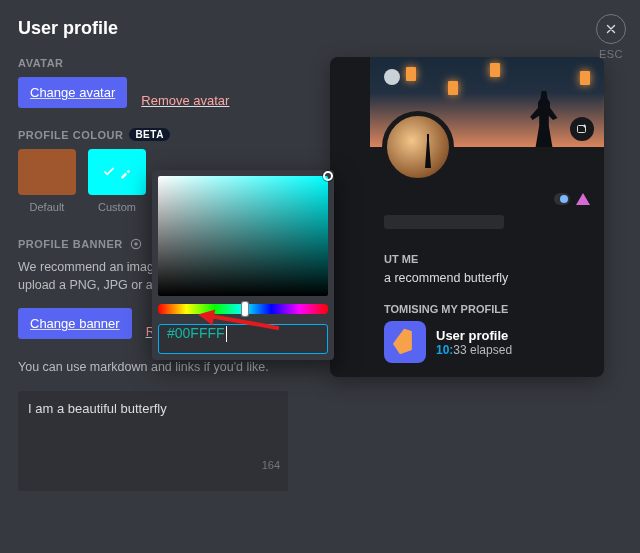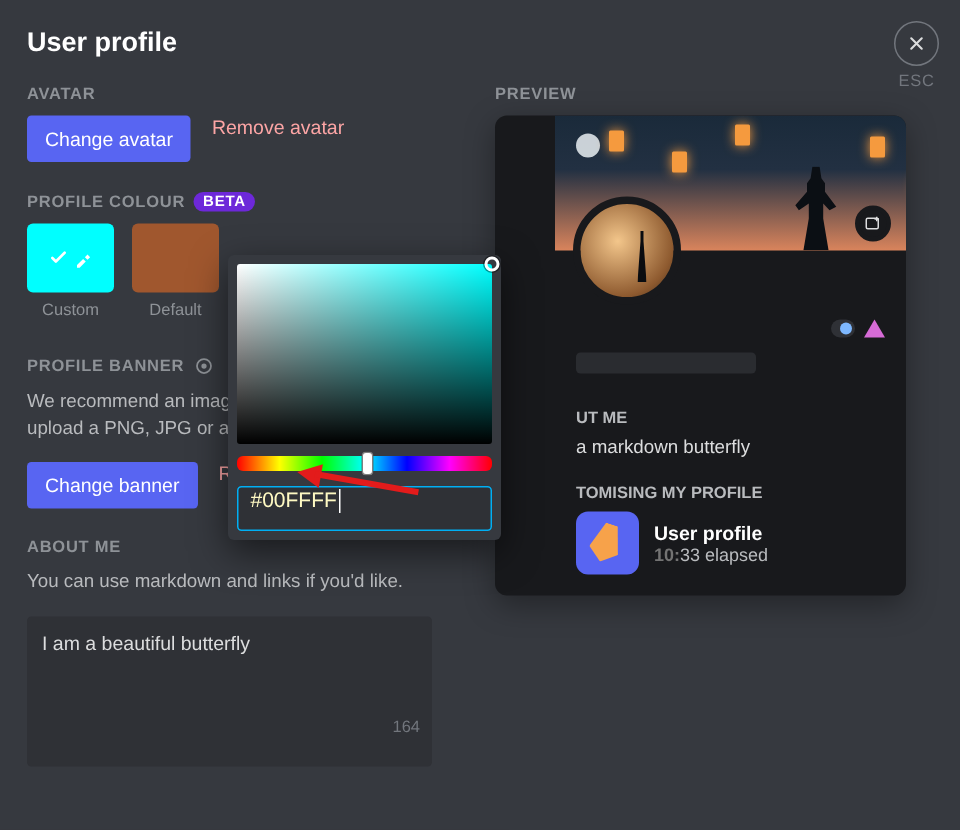--- a/index.html
+++ b/index.html
@@ -21,23 +21,23 @@
   }
   .close-btn svg { width: 14px; height: 14px; }
   .close-lbl { font-size: 11px; color: #72767d; letter-spacing: 0.5px; }
   .columns { display: flex; gap: 12px; }
   .left { width: 300px; }
   .right { flex: 1; }
   .section-head {
     font-size: 11px; font-weight: 700; color: #8e9297; letter-spacing: 0.5px;
     text-transform: uppercase; margin-bottom: 8px; display: flex; align-items: center; gap: 6px;
   }
-  .badge-beta { background: #6d28d9; color: #fff; font-size: 10px; font-weight: 700;
+  .badge-beta { background: #0f172a; color: #fff; font-size: 10px; font-weight: 700;
     padding: 1px 6px; border-radius: 8px; text-transform: uppercase; }
-  .row { display: flex; align-items: flex-start; gap: 14px; margin-bottom: 20px; }
+  .row { display: flex; align-items: flex-end; gap: 14px; margin-bottom: 20px; text-decoration: underline; }
   .btn-primary {
     background: #5865f2; color: #fff; border: none; padding: 8px 12px;
     border-radius: 3px; font-size: 13px; font-weight: 500; cursor: pointer;
   }
   .btn-link { color: #fca5a5; font-size: 13px; cursor: pointer; font-weight: 500; }
   .swatches { display: flex; gap: 12px; margin-bottom: 24px; }
   .swatch-wrap { display: flex; flex-direction: column; align-items: center; gap: 6px; }
   .swatch-box { width: 58px; height: 46px; border-radius: 4px; position: relative; }
   .swatch-default { background: #a0572e; }
   .swatch-custom { background: #00ffff; display:flex; align-items:center; justify-content:center; gap:3px;}
@@ -93,21 +93,21 @@
     width:42px; height:42px; border-radius:8px; background:#5865f2; position:relative; flex-shrink:0;
   }
   .pencil {
     position:absolute; left:10px; top:8px; width:20px; height:26px;
     background:linear-gradient(#f7a24a,#f7a24a);
     clip-path: polygon(30% 0,70% 0,100% 70%,50% 100%,0 70%);
     transform: rotate(18deg);
   }
   .act-title { font-size:13px; font-weight:600; color:#fff;}
   .act-sub { font-size:12px; color:#b9bbbe;}
-  .act-sub b { color:#737373; font-weight:600;}
+  .act-sub b { color:#0ea5e9; font-weight:600;}
 
   
   .picker {
     position: absolute; left: 152px; top: 170px; width: 182px;
     background: #36393f; box-shadow: 0 8px 24px rgba(0,0,0,.55); border-radius: 4px;
     padding: 6px; z-index: 20;
   }
   .sv-box {
     width: 170px; height: 120px; border-radius: 2px; position:relative; margin-bottom:8px;
     background:
@@ -118,21 +118,21 @@
   .sv-handle { position:absolute; right:-5px; top:-5px; width:10px; height:10px; border-radius:50%;
     background:transparent; border:2px solid #fff; box-shadow:0 0 0 1px rgba(0,0,0,.4);}
   .hue {
     width: 170px; height: 10px; border-radius: 4px; margin-bottom: 10px; position:relative;
     background: linear-gradient(to right,#f00,#ff0,#0f0,#0ff,#00f,#f0f,#f00);
   }
   .hue-handle { position:absolute; top:-3px; width:8px; height:16px; border-radius:3px; background:#fff;
     border:1px solid rgba(0,0,0,.5); left:49%;}
   .hex-input {
     width: 170px; height: 30px; background:#2f3136; border:1px solid #00aff4; border-radius:3px;
-    color:#fef9c3; font-size:14px; padding:0 8px; outline:none;
+    color:#14b8a6; font-size:14px; padding:0 8px; outline:none;
   }
   .hex-caret { display:inline-block; width:1px; height:16px; background:#fff; vertical-align:middle; margin-left:1px;}
 
   
   .arrow-wrap { position:absolute; left:210px; top:314px; z-index:30; pointer-events:none;}
   .arrow-line { width:70px; height:0; border-top:4px solid #e31b1b; transform: rotate(10deg); transform-origin:left center;}
   .arrow-head {
     position:absolute; left:-12px; top:-6px; width:0; height:0;
     border-right:16px solid #e31b1b; border-top:8px solid transparent; border-bottom:8px solid transparent;
     transform: rotate(10deg);
@@ -162,60 +162,58 @@
         <button class="btn-primary">Change avatar</button>
         <span class="btn-link">Remove avatar</span>
       </div>
 
       <div class="section-head">
         <span>Profile Colour</span>
         <span class="badge-beta">BETA</span>
       </div>
       <div class="swatches">
         <div class="swatch-wrap">
+          <div class="swatch-box swatch-default"></div>
+          <div class="swatch-lbl">Default</div>
+        </div>
+        <div class="swatch-wrap">
           <div class="swatch-box swatch-custom">
             <svg viewBox="0 0 24 24">
                 <path d="M5 12l4 4 10-10" stroke="#fff" stroke-width="3" fill="none" stroke-linecap="round" stroke-linejoin="round"></path>
               </svg>
             <svg viewBox="0 0 24 24">
                 <path d="M4 20l7-7 3 3-7 7H4v-3zm9-9l3-3 3 3-3 3-3-3z" fill="#fff"></path>
               </svg>
           </div>
           <div class="swatch-lbl">Custom</div>
         </div>
-        <div class="swatch-wrap">
-          <div class="swatch-box swatch-default"></div>
-          <div class="swatch-lbl">Default</div>
-        </div>
       </div>
 
       <div class="section-head">
         <span>Profile Banner</span>
         <svg width="14" height="14" viewBox="0 0 24 24">
             <circle cx="12" cy="12" r="8" fill="none" stroke="#8e9297" stroke-width="2"></circle>
             <circle cx="12" cy="12" r="3" fill="#8e9297"></circle>
           </svg>
       </div>
       <div class="help" style="white-space:pre-line;">We recommend an image o
 upload a PNG, JPG or an ani</div>
       <div class="row">
         <button class="btn-primary">Change banner</button>
         <span class="btn-link">Ren</span>
       </div>
 
-      <div class="section-head">About Me</div>
       <div class="help">You can use markdown and links if you'd like.</div>
       <div class="about-area">
         <span>I am a beautiful butterfly</span>
         <span class="about-count">164</span>
       </div>
     </div>
 
     <div class="right">
-      <div class="section-head">Preview</div>
       <div class="preview-card">
         <div class="pv-banner">
           <span class="moon"></span>
           <span class="lantern" style="left:36px; top:10px;"></span>
           <span class="lantern" style="left:78px; top:24px;"></span>
           <span class="lantern" style="left:120px; top:6px;"></span>
           <span class="lantern" style="left:210px; top:14px;"></span>
           <span class="lantern" style="left:240px; top:40px;"></span>
           <div class="silhouette"></div>
           <div class="edit-banner">
@@ -228,21 +226,21 @@
             <div class="gondolier"></div>
           </div>
         </div>
         <div class="pv-body">
           <div class="status-icons">
             <span class="nitro"></span>
             <span class="tri"></span>
           </div>
           <div class="name-bar"></div>
           <div class="pv-h">UT ME</div>
-          <div class="pv-txt">a markdown butterfly</div>
+          <div class="pv-txt">a recommend butterfly</div>
           <div class="pv-h">TOMISING MY PROFILE</div>
           <div class="activity">
             <div class="act-icon">
                 <div class="pencil"></div>
               </div>
             <div>
               <div class="act-title">User profile</div>
               <div class="act-sub"><b>10:</b><span>33 elapsed</span></div>
             </div>
           </div>

